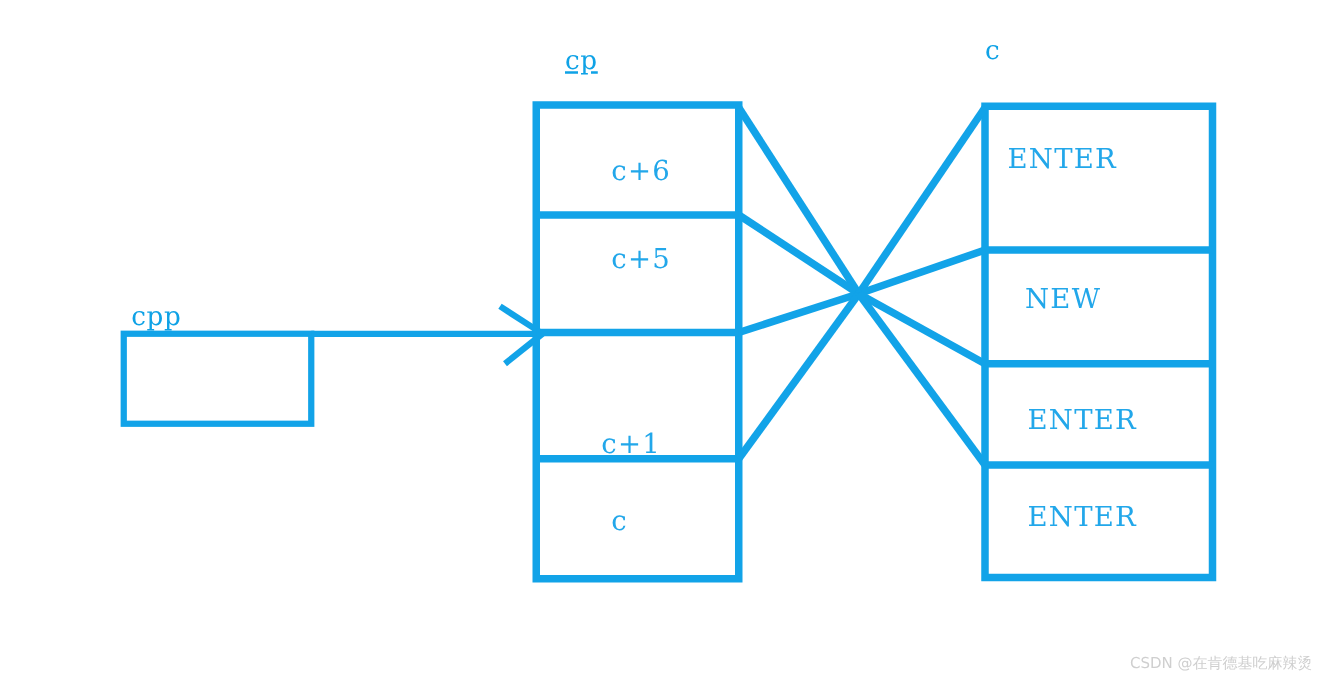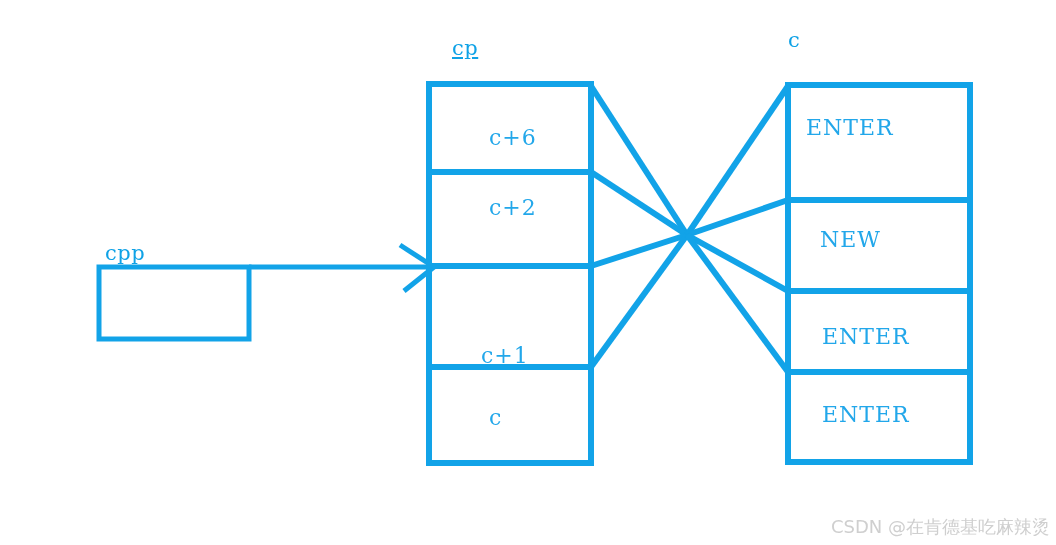--- a/index.html
+++ b/index.html
@@ -38,21 +38,21 @@
     letter-spacing: 1px;
     white-space: nowrap;
     user-select: none;
   }
   .watermark {
     position: absolute;
     right: 6px;
     bottom: 6px;
     color: #cfcfcf;
     font-family: "DejaVu Sans", sans-serif;
-    font-size: 18px;
+    font-size: 12px;
     white-space: nowrap;
     user-select: none;
   }
 </style>
 </head>
 <body>
 
 <svg id="canvas" viewBox="0 0 1056 545" xmlns="http://www.w3.org/2000/svg">
 
   <rect x="99" y="267" width="150" height="72" fill="none" stroke="#12a3e8" stroke-width="5"></rect>
@@ -80,21 +80,21 @@
   <line x1="687" y1="235" x2="788" y2="200" stroke="#12a3e8" stroke-width="6"></line>
   <line x1="687" y1="235" x2="788" y2="291" stroke="#12a3e8" stroke-width="6"></line>
   <line x1="687" y1="235" x2="788" y2="372" stroke="#12a3e8" stroke-width="6"></line>
 </svg>
 
 <div class="label" style="left:105px; top:241px;">cpp</div>
 <div class="label" style="left:452px; top:36px;text-decoration:underline;">cp</div>
 <div class="label" style="left:788px; top:28px;">c</div>
 
 <div class="cell-text" style="left:489px; top:125px;">c+6</div>
-<div class="cell-text" style="left:489px; top:195px;">c+2</div>
+<div class="cell-text" style="left:489px; top:195px;">c+5</div>
 <div class="cell-text" style="left:481px; top:300px;margin-top:43px;">c+1</div>
 <div class="cell-text" style="left:489px; top:405px;">c</div>
 
 <div class="cell-text" style="left:806px; top:115px;">ENTER</div>
 <div class="cell-text" style="left:820px; top:227px;">NEW</div>
 <div class="cell-text" style="left:822px; top:324px;">ENTER</div>
 <div class="cell-text" style="left:822px; top:402px;">ENTER</div>
 
 <div class="watermark">CSDN @在肯德基吃麻辣烫</div>
 

